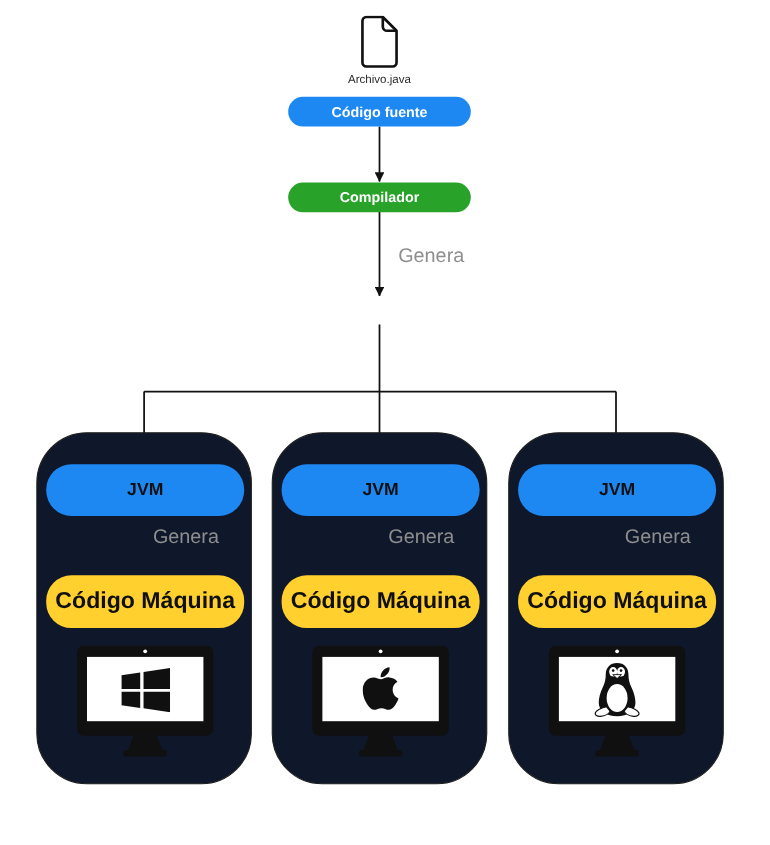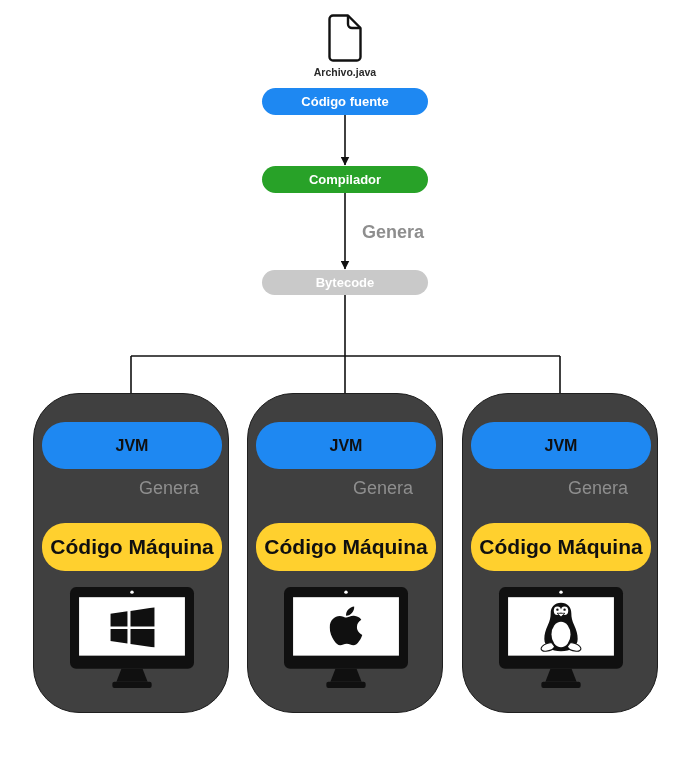--- a/index.html
+++ b/index.html
@@ -1,40 +1,40 @@
 <!DOCTYPE html>
 <html style="--node-blue: #1e88f2; --node-green: #28a228; --node-gray: #c9c9c9; --node-yellow: #ffd02e; --line: #111111; --muted-text: #8e8e8e;"><head>
 <meta charset="utf-8">
 <style>
   html,body{margin:0;padding:0;background:#fff;}
   .canvas{
     position:relative;width:700px;height:768px;background:#fff;overflow:hidden;
     font-family:"Liberation Sans","DejaVu Sans",sans-serif;
   }
   .connectors{position:absolute;left:0;top:0;width:700px;height:768px;pointer-events:none;}
-  .abs{position:absolute;font-weight:bold;}
+  .abs{position:absolute;}
   .pill{
     position:absolute;display:flex;align-items:center;justify-content:center;
     font-weight:bold;box-sizing:border-box;white-space:nowrap;
   }
   .pill.main{left:262px;width:166px;height:27px;border-radius:14px;font-size:13px;color:#fff;}
   .pill.blue{background:var(--node-blue,#1e88f2);}
   .pill.green{background:var(--node-green,#28a228);}
   .pill.gray{background:var(--node-gray,#c9c9c9);}
   .pill.jvm{left:8px;top:28px;width:180px;height:47px;border-radius:23px;
     background:var(--node-blue,#1e88f2);font-size:16px;color:#101010;}
   .pill.machine{left:8px;top:129px;width:180px;height:48px;border-radius:23px;
     background:var(--node-yellow,#ffd02e);font-size:21px;color:#101010;}
   .file-icon{left:328px;top:14px;width:34px;height:48px;}
   .file-label{left:262px;top:66px;width:166px;text-align:center;font-size:10.5px;color:#2a2a2a;}
   .edge-label{font-size:18px;color:var(--muted-text,#8e8e8e);white-space:nowrap;}
   .edge-label.main{left:362px;top:222px;}
   .card{
     position:absolute;top:393px;width:196px;height:320px;box-sizing:border-box;
-    border:1.3px solid #1f1f1f;border-radius:46px;background:#404040;
+    border:1.3px solid #1f1f1f;border-radius:46px;background:#0f172a;
   }
   .card .edge-label{position:absolute;left:105px;top:84px;}
   .card .monitor{position:absolute;left:35px;top:192px;width:126px;height:102px;}
   .card1{left:33px;}
   .card2{left:247px;}
   .card3{left:462px;}
 </style>
 </head>
 <body>
 
@@ -64,21 +64,20 @@
     <svg viewBox="0 0 34 48" width="34" height="48">
       <path d="M5,1.5 H20 L32.5,14 V43 A3.5,3.5 0 0 1 29,46.5 H5 A3.5,3.5 0 0 1 1.5,43 V5 A3.5,3.5 0 0 1 5,1.5 Z" fill="#fff" stroke="#111" stroke-width="2.4" stroke-linejoin="round"></path>
       <path d="M20,1.5 V10 A4,4 0 0 0 24,14 H32.5" fill="none" stroke="#111" stroke-width="2.4" stroke-linejoin="round"></path>
     </svg>
   </div>
   <div class="abs file-label">Archivo.java</div>
 
   <div class="pill main blue" style="top:88px">Código fuente</div>
   <div class="pill main green" style="top:166px">Compilador</div>
   <div class="abs edge-label main">Genera</div>
-  <div class="pill main gray" style="top:270px;height:25px">Bytecode</div>
 
   <div class="card card1">
     <div class="pill jvm">JVM</div>
     <div class="edge-label">Genera</div>
     <div class="pill machine">Código Máquina</div>
     <div class="monitor">
       <svg viewBox="0 0 125 101" width="126" height="102">
         <rect x="1" y="1" width="123" height="81" rx="6" fill="#101010"></rect>
         <rect x="10" y="11" width="105" height="58" fill="#fff"></rect>
         <circle cx="62.5" cy="6" r="1.7" fill="#fff"></circle>

